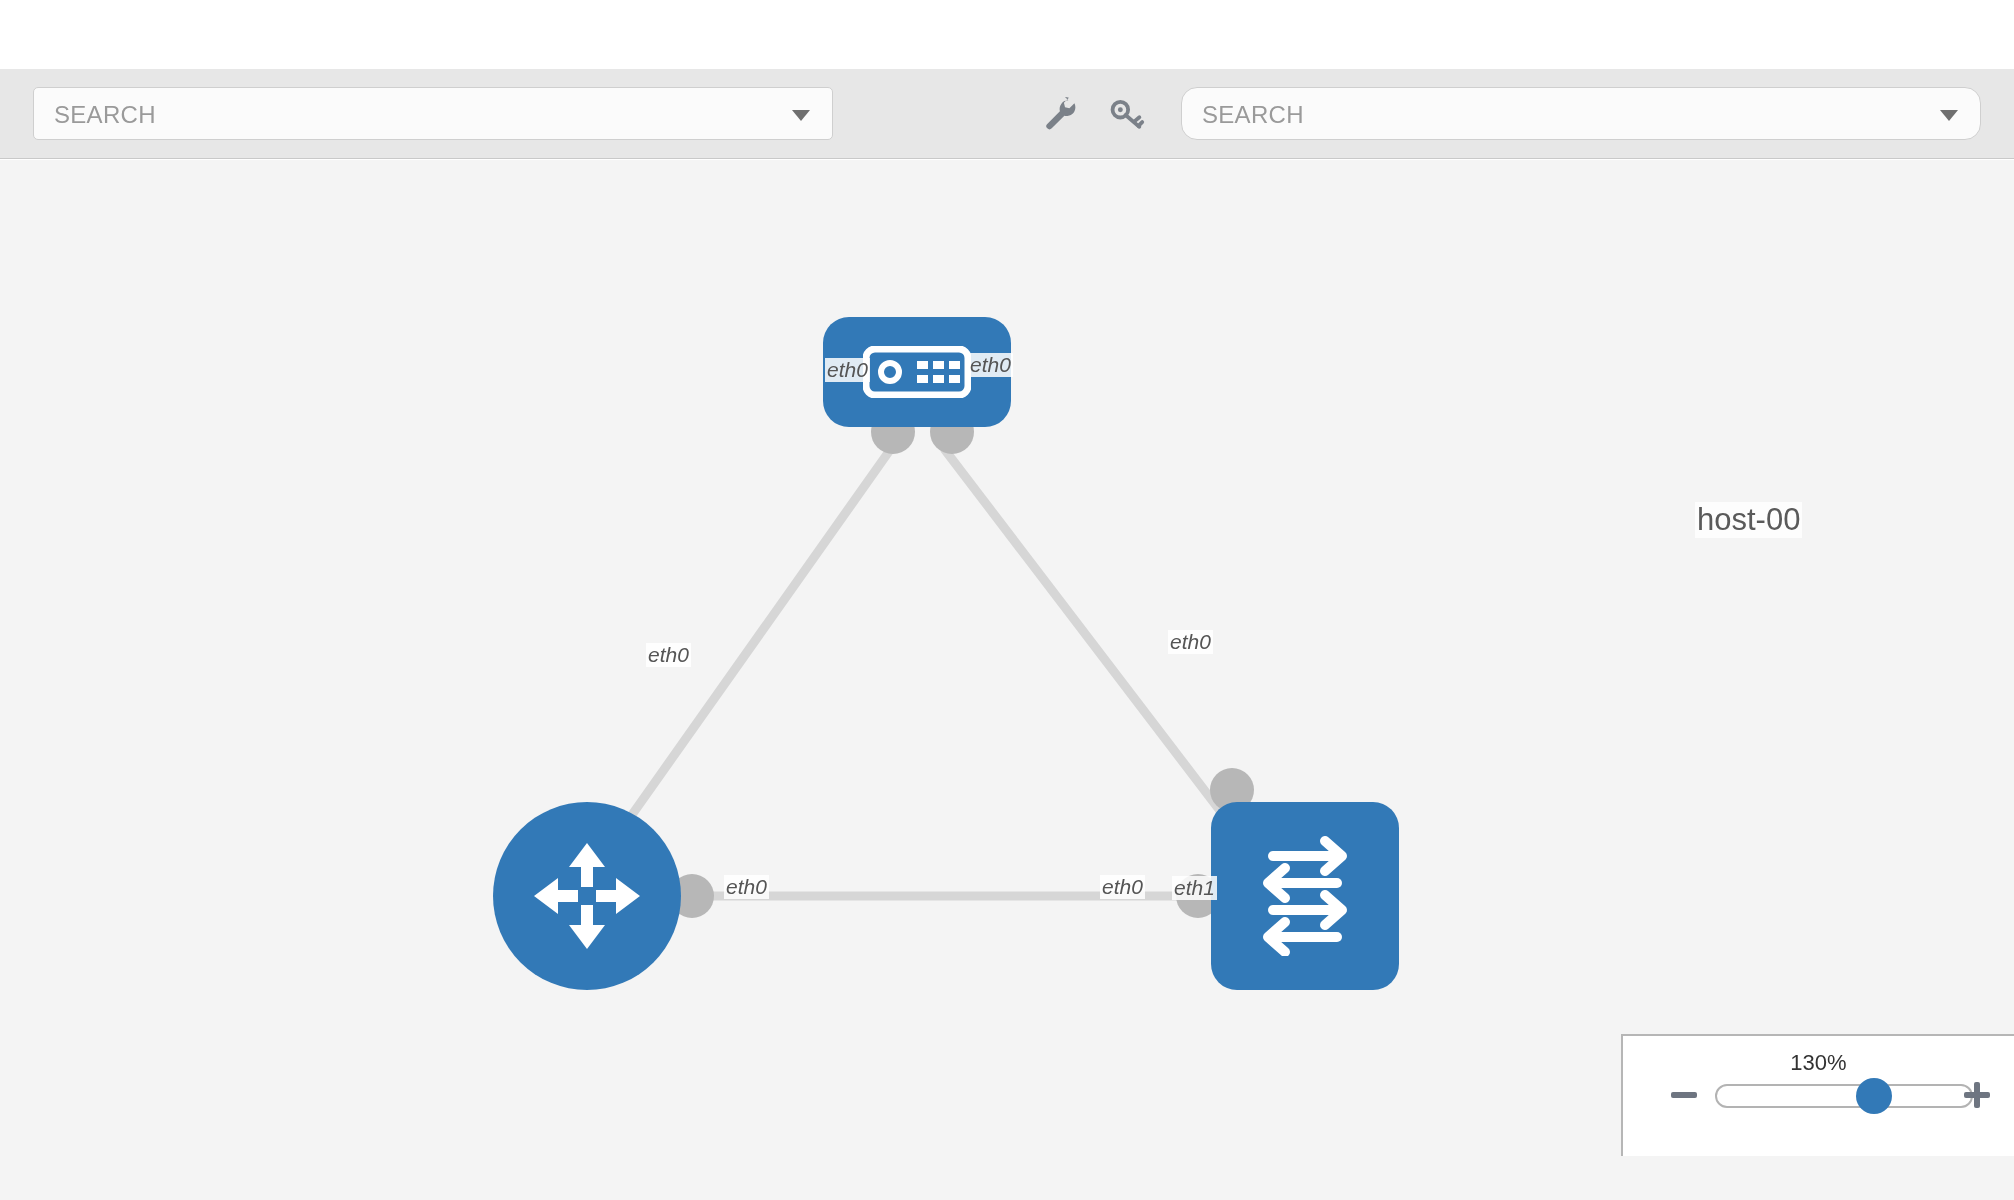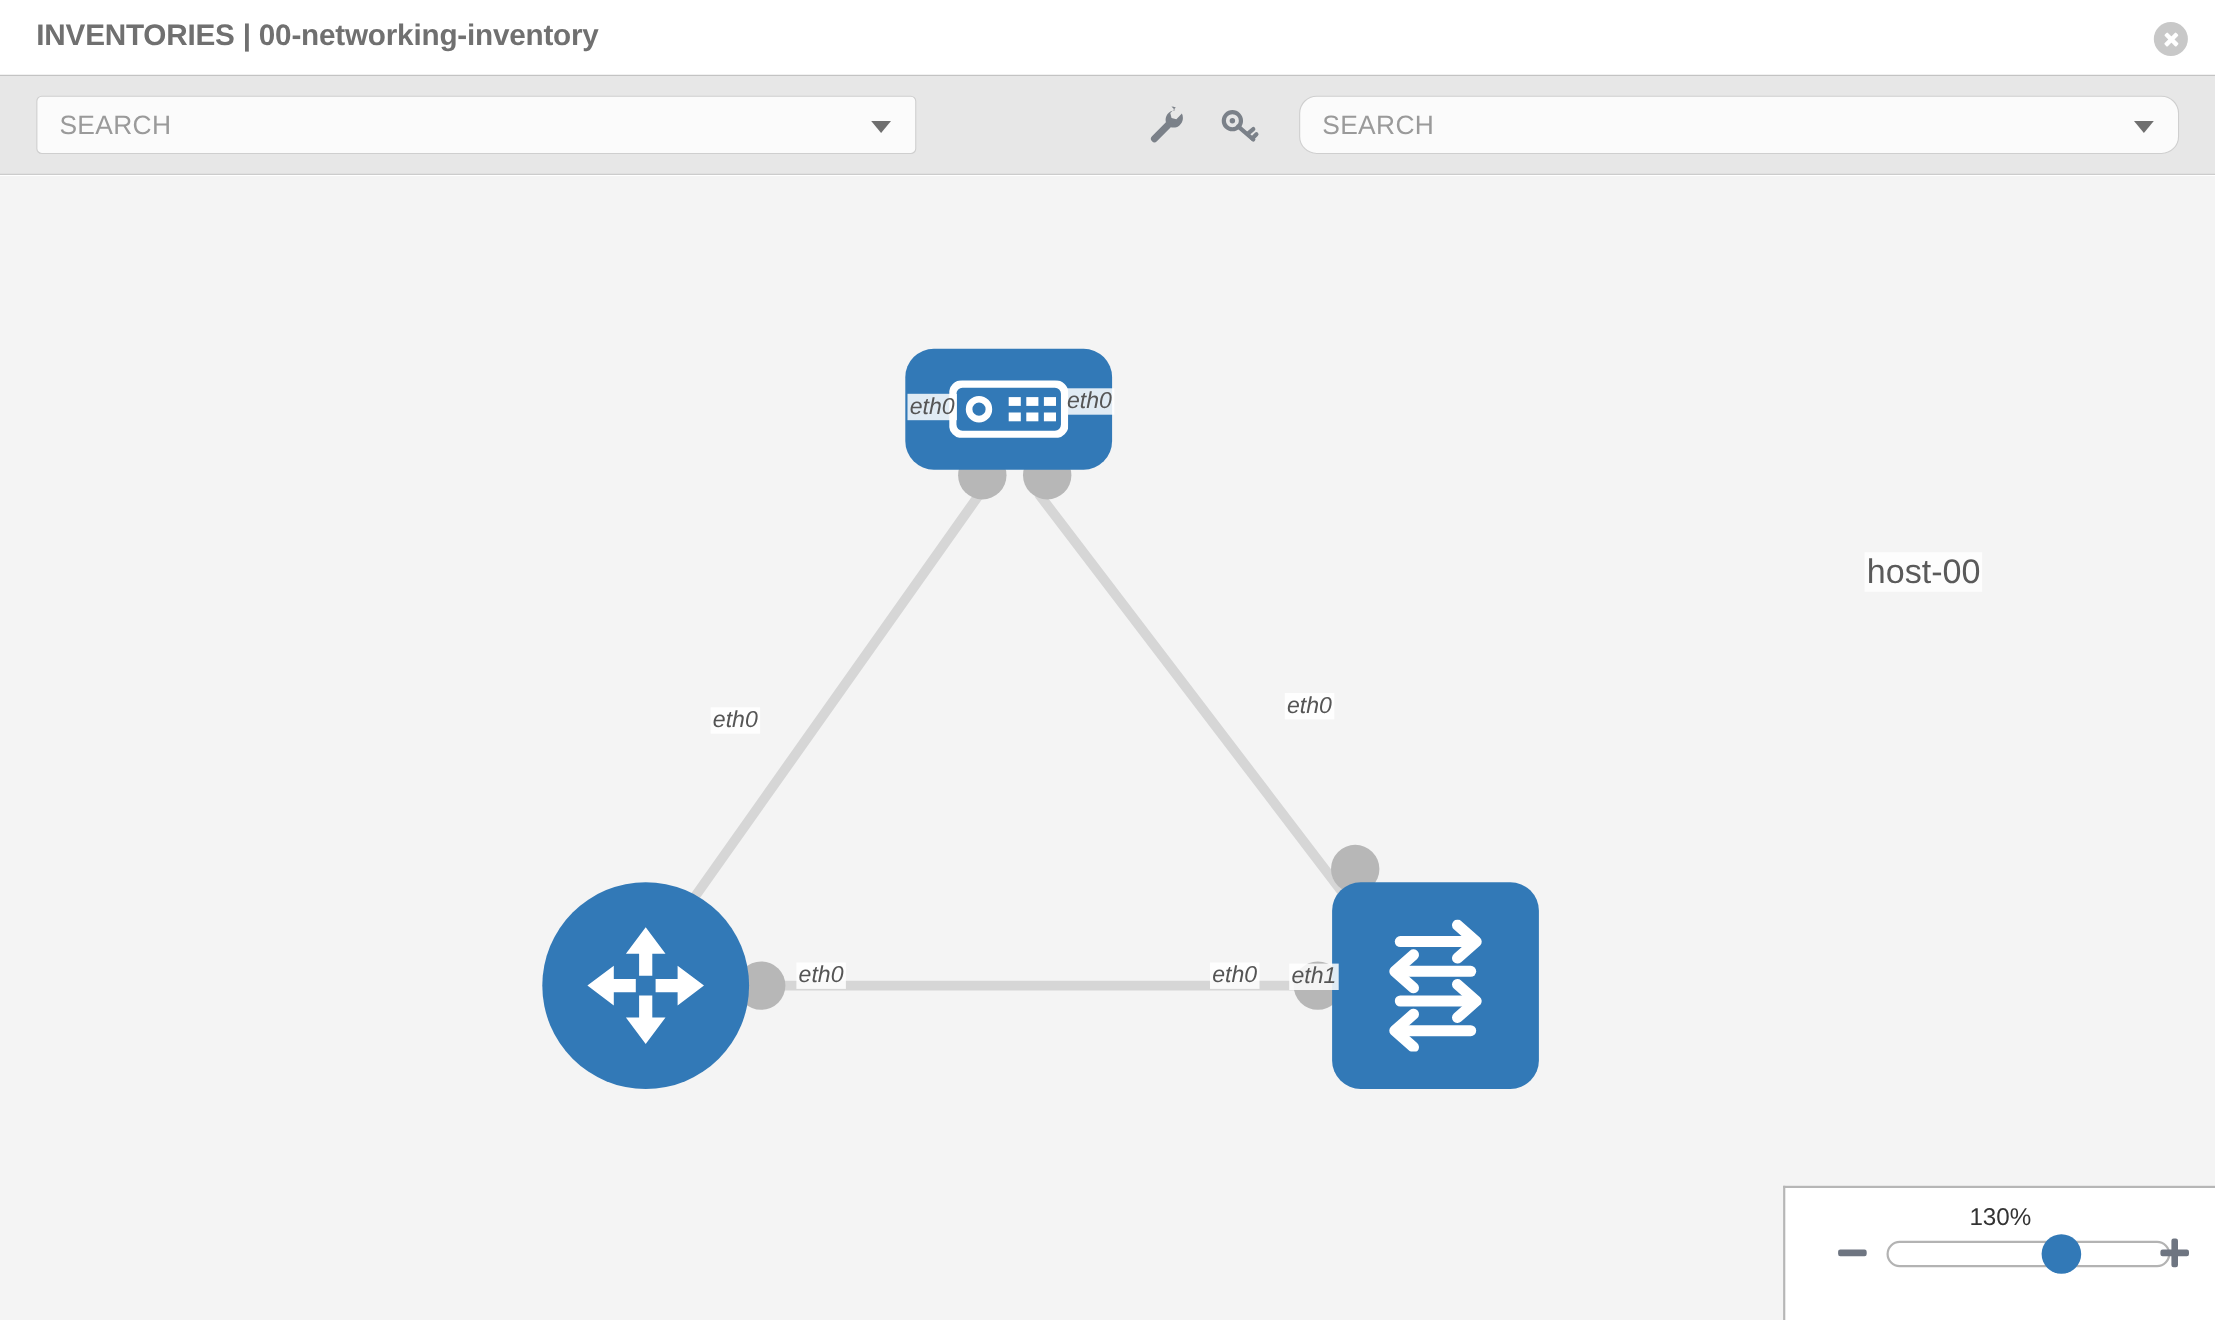--- a/index.html
+++ b/index.html
@@ -136,21 +136,21 @@
     position: absolute;
     font-size: 21px; color: #555;
     background: rgba(255,255,255,0.85);
     white-space: nowrap;
     padding: 0 2px;
     font-style: italic;
   }
 
   
   .zoom-panel {
-    position: absolute; left: 1621px; top: 1078px;
+    position: absolute; left: 1621px; top: 1034px;
     width: 393px; height: 122px;
     background: #ffffff;
     border-top: 2px solid #b6b6b6;
     border-left: 2px solid #b6b6b6;
   }
   .zoom-percent {
     position: absolute; top: 14px; left: 0; width: 100%;
     text-align: center;
     font-size: 22px; color: #333;
   }
@@ -188,24 +188,20 @@
     border-radius: 50%;
     background: #3279b7;
     cursor: grab;
   }
 </style>
 </head>
 <body>
 
 <div id="app">
 
-  <div class="titlebar">
-    <div class="title-text">INVENTORIES | 00-networking-inventory</div>
-    <div class="close-btn"></div>
-  </div>
 
   <div class="toolbar">
 
     <div class="actions-select">
       <span class="actions-label">SEARCH</span>
       <span class="caret"></span>
     </div>
 
     <div class="tool-icon" id="wrench-icon">
       <svg viewBox="0 0 40 40">

